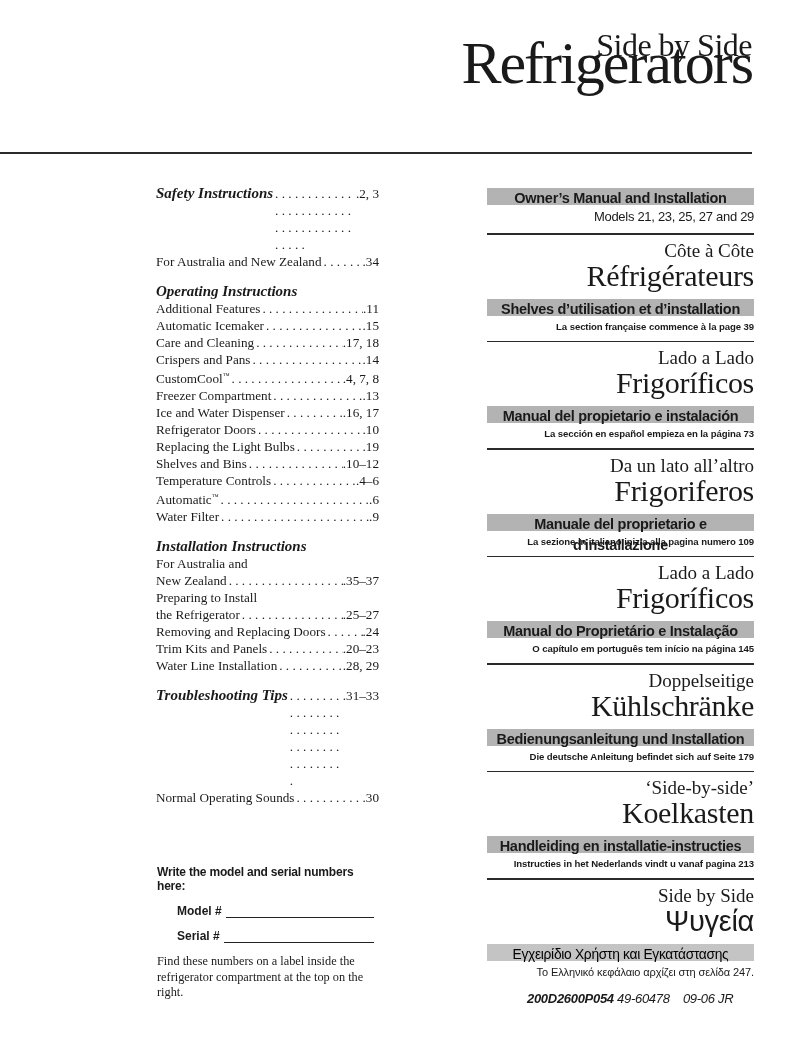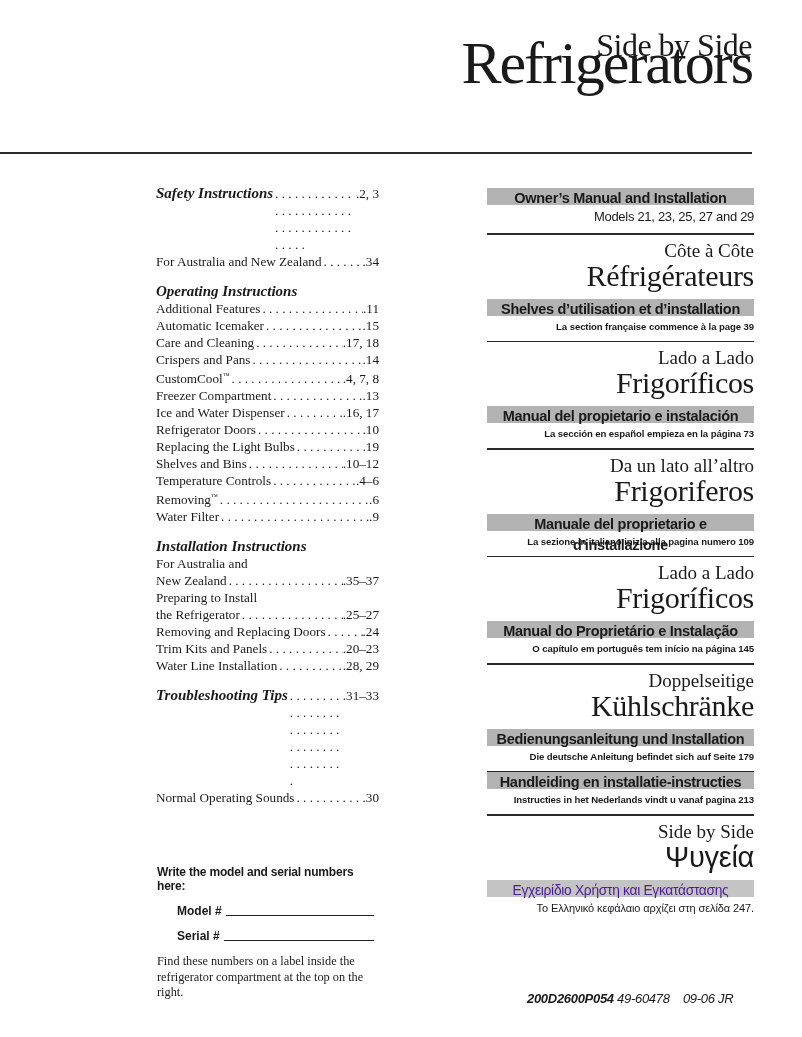--- a/index.html
+++ b/index.html
@@ -19,28 +19,28 @@
     .toc .row { display: flex; white-space: nowrap; align-items: flex-end; }
     .toc .row .lbl, .toc .section-head .lbl { flex: 0 0 auto; }
     .toc .row .dots, .toc .section-head .dots { flex: 1 1 auto; overflow: hidden; font-weight: normal; font-style: normal; font-size: 13.2px; letter-spacing: 2px; padding-left: 2px; }
     .toc .row .dots::before, .toc .section-head .dots::before { content: ". . . . . . . . . . . . . . . . . . . . . . . . . . . . . . . . . . . . . . . . ."; letter-spacing: 0; }
     .toc .row .pg, .toc .section-head .pg { flex: 0 0 auto; font-weight: normal; font-style: normal; font-size: 13.2px; }
     .toc sup { font-size: 7px; vertical-align: 5px; }
 
     
     .record { position: absolute; left: 157px; top: 865px; width: 225px; }
     .record .hdr { font-size: 12px; font-weight: bold; letter-spacing: -0.2px; }
-    .record .field { font-size: 12px; font-weight: bold; margin-top: 11px; display: flex; align-items: flex-start; padding-left: 20px; }
+    .record .field { font-size: 12px; font-weight: bold; margin-top: 11px; display: flex; align-items: flex-end; padding-left: 20px; }
     .record .field .line { flex: 1; border-bottom: 1px solid #222; height: 11px; margin-left: 4px; margin-right: 8px; }
     .record .note { font-size: 12.3px; line-height: 15.5px; margin-top: 11px; width: 215px; }
 
     
     .lang-col { position: absolute; left: 487px; top: 188px; width: 267px; }
     .band { background: #b3b3b3; height: 17px; line-height: 21px; text-align: center; font-weight: bold; font-size: 14.5px; letter-spacing: -0.3px; }
-    .band.light { background: #c4c4c4; font-weight: normal; font-size: 13.8px; color: #4c1d95; }
+    .band.light { background: #c4c4c4; font-weight: normal; font-size: 13.8px; color: #000000; }
     .band-sub { text-align: right; font-size: 9.6px; font-weight: bold; margin-top: 5px; letter-spacing: -0.1px; }
     .band-sub.reg { font-size: 13px; font-weight: normal; margin-top: 4px; letter-spacing: -0.3px; }
     .band-sub.greek { font-weight: normal; font-size: 11px; margin-top: 5px; }
     .divider { height: 1.5px; background: #2a2a2a; margin-top: 9px; }
     .lang-block { text-align: right; }
     .lang-small { font-size: 19px; line-height: 20px; margin-top: 6px; }
     .lang-big { font-size: 30px; line-height: 30px; margin-bottom: 8px; letter-spacing: -0.3px; }
     .lang-big.greek { font-family: "Liberation Sans", "DejaVu Sans", sans-serif; font-size: 29px; }
 
     .doc-code { position: absolute; left: 527px; top: 991px; font-size: 13px; letter-spacing: -0.3px; font-style: italic; }
@@ -117,21 +117,21 @@
       <span class="lbl">Shelves and Bins</span>
       <span class="dots"></span>
       <span class="pg">.10–12</span>
     </div>
   <div class="row">
       <span class="lbl">Temperature Controls</span>
       <span class="dots"></span>
       <span class="pg">.4–6</span>
     </div>
   <div class="row">
-      <span class="lbl"><span>Removing</span><sup>™</sup></span>
+      <span class="lbl"><span>Automatic</span><sup>™</sup></span>
       <span class="dots"></span>
       <span class="pg">.6</span>
     </div>
   <div class="row">
       <span class="lbl">Water Filter</span>
       <span class="dots"></span>
       <span class="pg">.9</span>
     </div>
 
   <div class="section-head">
@@ -233,20 +233,24 @@
   <div class="divider"></div>
 
   <div class="lang-block serif">
     <div class="lang-small">Doppelseitige</div>
     <div class="lang-big">Kühlschränke</div>
   </div>
   <div class="band sans">Bedienungsanleitung und Installation</div>
   <div class="band-sub sans">Die deutsche Anleitung befindet sich auf Seite 179</div>
   <div class="divider"></div>
 
+  <div class="lang-block serif">
+    <div class="lang-small">‘Side-by-side’</div>
+    <div class="lang-big">Koelkasten</div>
+  </div>
   <div class="band sans">Handleiding en installatie-instructies</div>
   <div class="band-sub sans">Instructies in het Nederlands vindt u vanaf pagina 213</div>
   <div class="divider"></div>
 
   <div class="lang-block serif">
     <div class="lang-small">Side by Side</div>
     <div class="lang-big greek">Ψυγεία</div>
   </div>
   <div class="band light sans">Εγχειρίδιο Χρήστη και Εγκατάστασης</div>
   <div class="band-sub greek sans">Το Ελληνικό κεφάλαιο αρχίζει στη σελίδα 247.</div>

